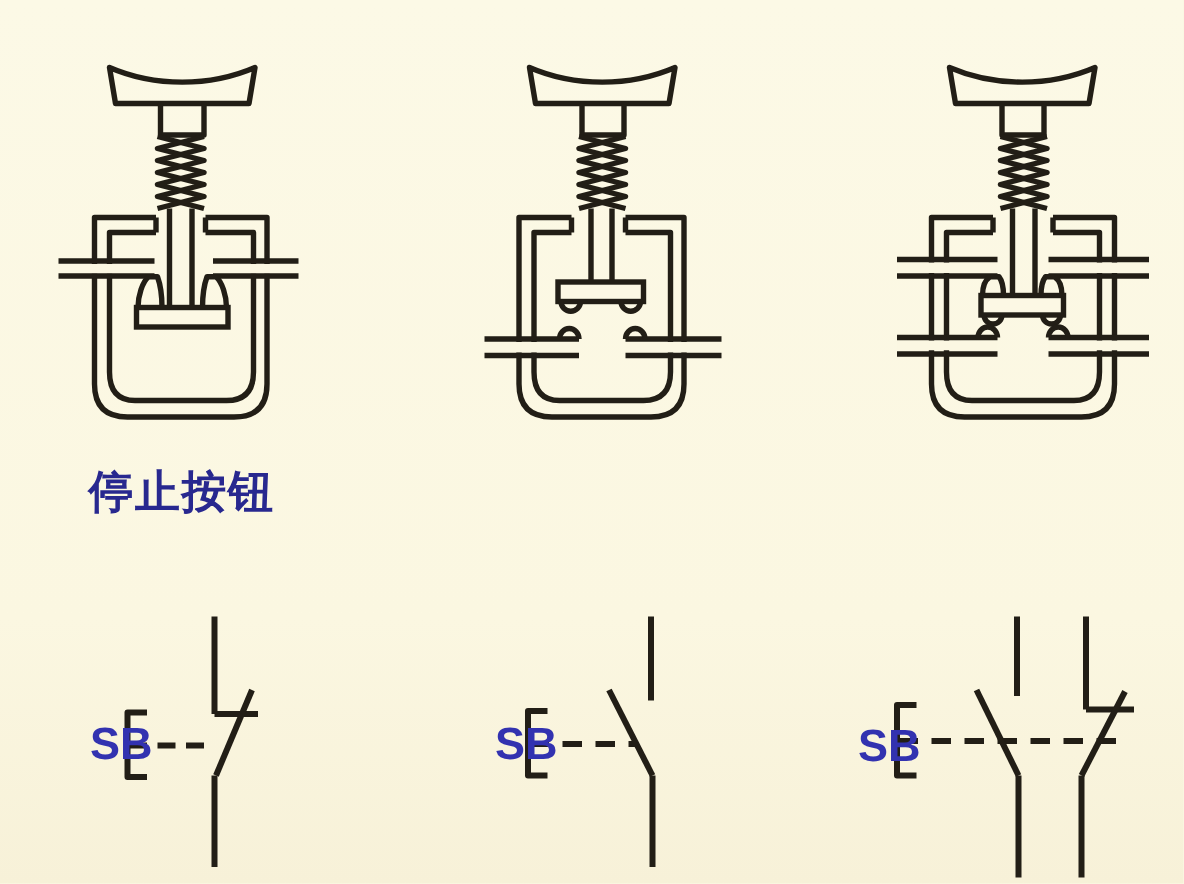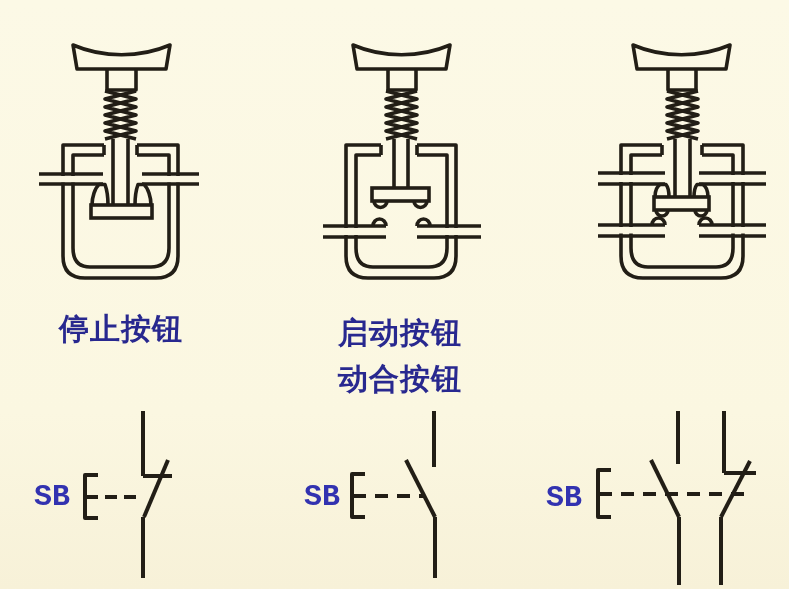--- a/index.html
+++ b/index.html
@@ -7,22 +7,22 @@
          background:linear-gradient(180deg,#fcf9e6 0%,#fbf7e1 70%,#f7f1d8 100%);
          font-family:"Liberation Sans",sans-serif;}
   .art{position:absolute;left:0;top:0;width:789px;height:589px;display:block;}
   .art path,.art line{fill:none;stroke:#221e16;stroke-width:3.6;stroke-linejoin:round;}
   .art .fillbg{fill:#fbf7e2;stroke:none;}
   .art .plate{fill:#fcf8e4;stroke:#221e16;stroke-width:3.6;}
   .art .sym{stroke-width:4;}
   .caption{position:absolute;width:182px;text-align:center;font-weight:700;
            font-size:30px;line-height:46px;letter-spacing:1px;color:#28288f;
            font-family:"Liberation Sans",sans-serif;}
-  .sb{position:absolute;font-family:Liberation Mono, monospace;font-weight:700;
-      font-size:30px;color:#3232b0;}
+  .sb{position:absolute;font-family:Liberation Sans, sans-serif;font-weight:700;
+      font-size:30px;color:#3232b0;margin-left:26px;}
 </style>
 </head>
 <body>
 
 <div class="stage">
 
   <svg class="art" viewBox="0 0 789 589">
 
     <g>
       <path d="M73,45 C103,58 140,58 170,45 L166,69 L77,69 Z"></path>
@@ -114,22 +114,18 @@
       <path class="sym" d="M724,411 V473"></path>
       <path class="sym" d="M724,473 H756"></path>
       <path class="sym" d="M721,517 L750,461"></path>
       <path class="sym" d="M721,517 V585"></path>
     </g>
   </svg>
 
   <div class="caption" style="left:30px;top:306px;">
     <div>停止按钮</div>
   </div>
-  <div class="caption" style="left:309px;top:310px;">
-    <div>启动按钮</div>
-    <div>动合按钮</div>
-  </div>
 
   <span class="sb" style="left:34px;top:480px;">SB</span>
   <span class="sb" style="left:304px;top:480px;">SB</span>
   <span class="sb" style="left:546px;top:481px;">SB</span>
 
 </div>
 
 </body></html>

